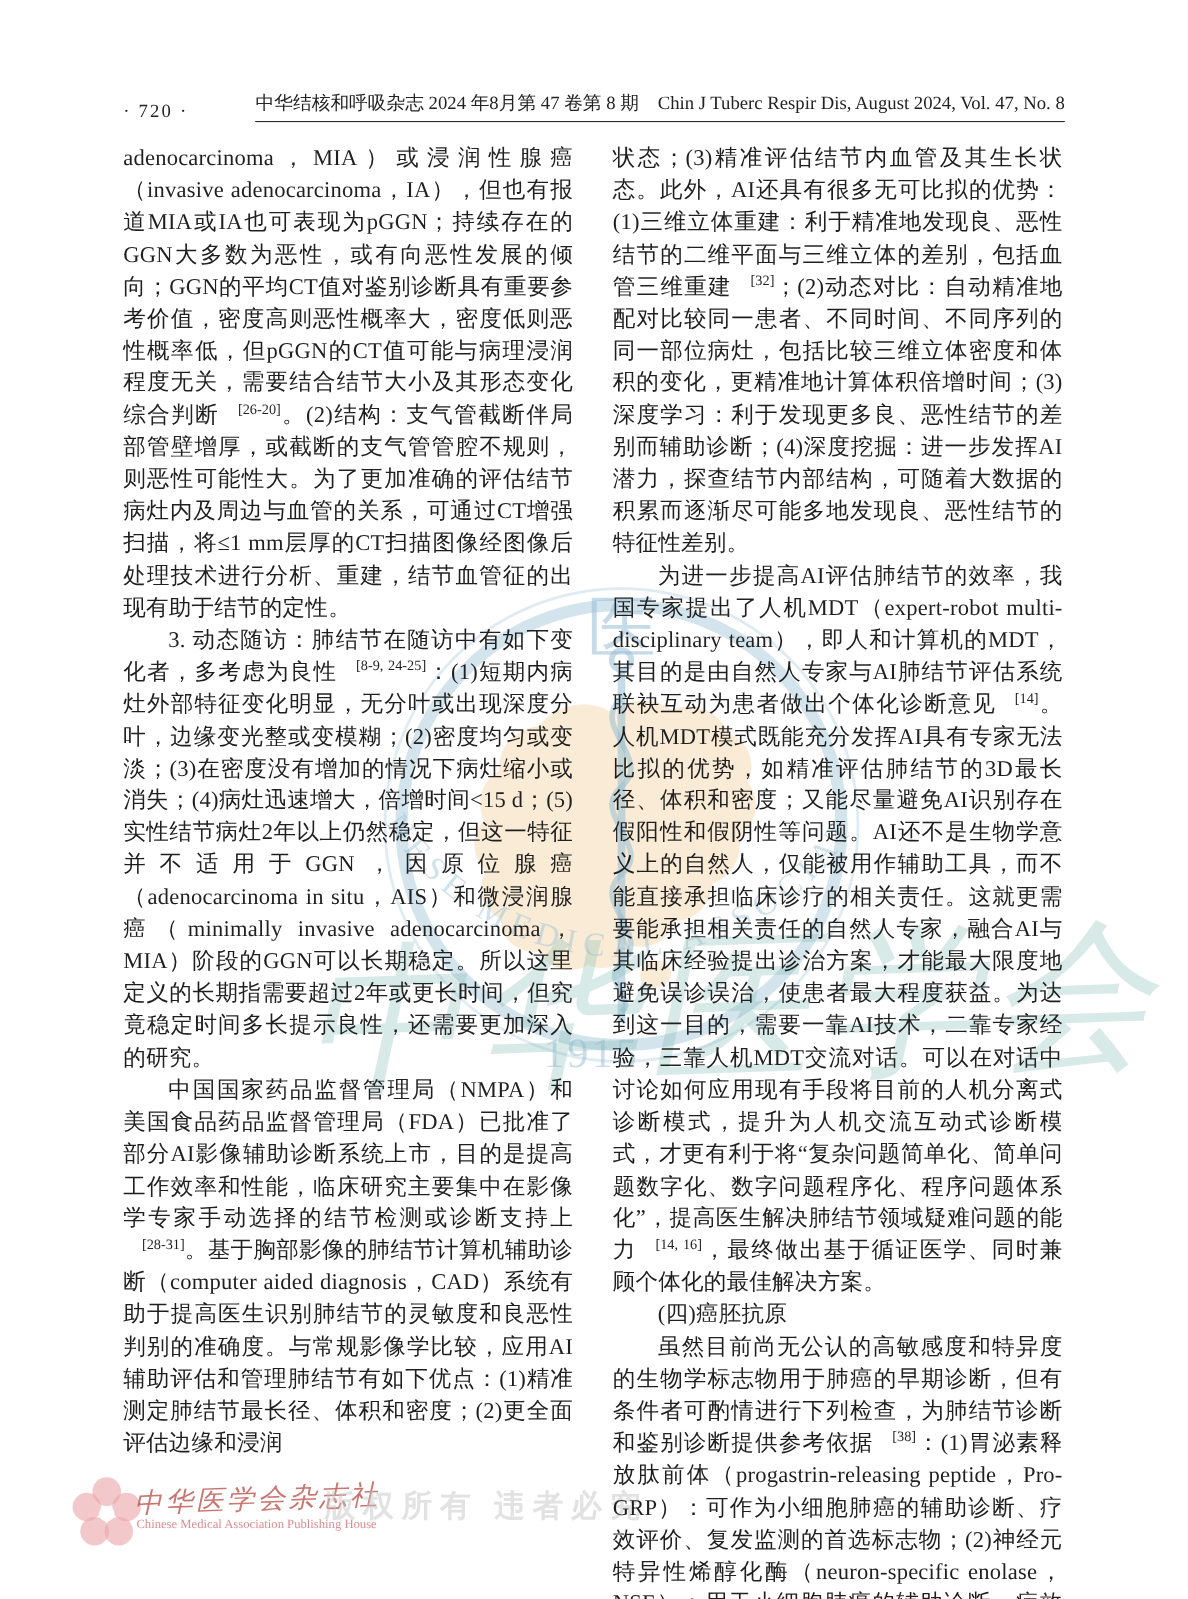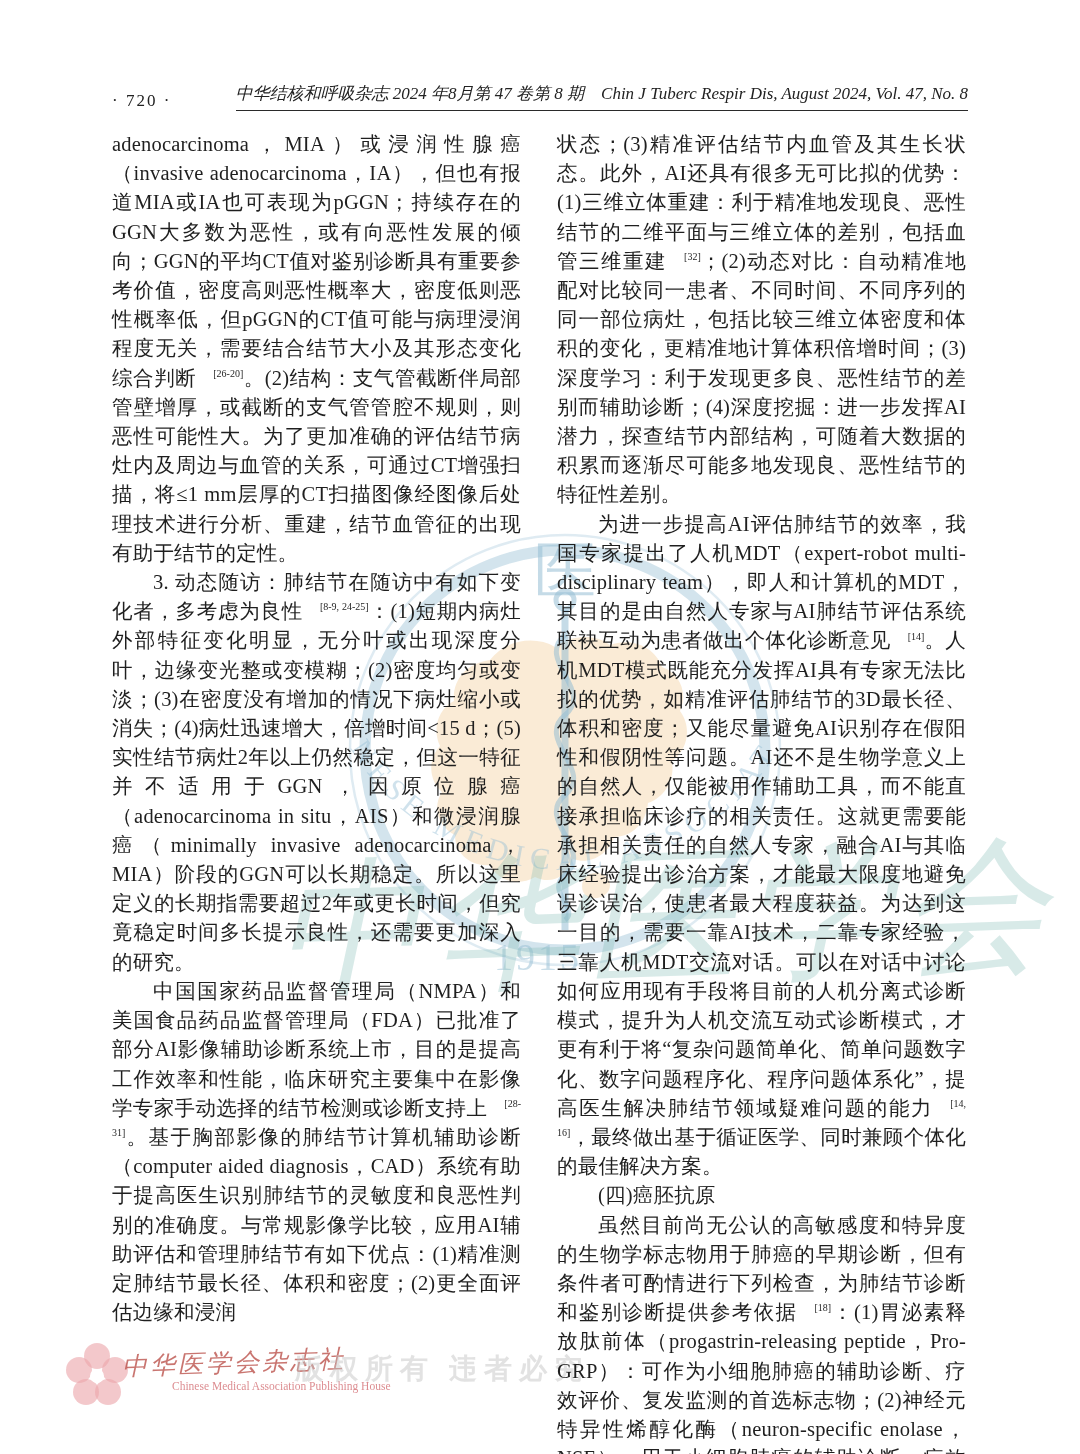--- a/index.html
+++ b/index.html
@@ -2,40 +2,40 @@
 <html><head>
 <meta charset="utf-8">
 <style>
   html,body{margin:0;padding:0;background:#ffffff;}
   .page{position:relative;width:1080px;height:1454px;background:#ffffff;overflow:hidden;
         font-family:"Liberation Serif","DejaVu Serif",serif;color:#1f1f1f;}
   
   .header{position:absolute;left:112px;top:82px;width:856px;display:flex;align-items:flex-end;
           font-size:17px;color:#222;z-index:2;}
   .pagenum{width:240px;letter-spacing:2px;}
-  .journal{flex:1;text-align:center;border-bottom:1.6px solid #2a2a2a;padding-bottom:5px;white-space:nowrap;font-style:italic;}
+  .journal{flex:1;text-align:center;border-bottom:1.6px solid #2a2a2a;padding-bottom:5px;white-space:nowrap;}
   
   .col{position:absolute;top:130px;width:409px;font-size:20.5px;line-height:29.2px;
        text-align:justify;z-index:2;letter-spacing:0.2px;}
   .col-left{left:112px;}
   .col-right{left:557px;}
   .col p{margin:0;}
   .col p.indent{text-indent:2em;}
-  .col sup{font-size:10px;line-height:0;letter-spacing:0;padding-left:17px;}
+  .col sup{font-size:13px;line-height:0;letter-spacing:0;padding-left:17px;}
   
   .wm{position:absolute;z-index:0;pointer-events:none;}
   .wm-calligraphy{left:275px;top:845px;width:740px;font-size:148px;line-height:1;
       white-space:nowrap;color:rgba(126,186,178,0.30);font-style:italic;letter-spacing:8px;
       transform:rotate(-2deg);font-family:"Liberation Serif",serif;}
   .wm-logo{left:340px;top:450px;width:450px;height:700px;}
   .wm-publisher{left:62px;top:1340px;width:460px;height:90px;}
   .pub-zh{position:absolute;left:60px;top:6px;font-size:25px;color:rgba(186,78,72,0.78);
       font-style:italic;letter-spacing:3px;white-space:nowrap;transform:rotate(-2deg);}
   .pub-en{position:absolute;left:62px;top:40px;font-size:11.5px;color:rgba(214,120,124,0.85);
-      white-space:nowrap;font-family:"Liberation Serif",serif;margin-left:48px;}
+      white-space:nowrap;font-family:"Liberation Serif",serif;}
   .wm-copyright{left:295px;top:1350px;font-size:28px;font-weight:bold;letter-spacing:7px;
       color:rgba(198,198,198,0.50);white-space:nowrap;font-family:Liberation Serif, serif;}
 </style>
 </head>
 <body>
 
 <div class="page">
 
   <svg class="wm wm-logo" viewBox="0 0 450 700" aria-hidden="true">
     <g>
@@ -93,16 +93,16 @@
 
   <div class="col col-left">
       <p>adenocarcinoma，MIA）或浸润性腺癌（invasive adenocarcinoma，IA），但也有报道MIA或IA也可表现为pGGN；持续存在的GGN大多数为恶性，或有向恶性发展的倾向；GGN的平均CT值对鉴别诊断具有重要参考价值，密度高则恶性概率大，密度低则恶性概率低，但pGGN的CT值可能与病理浸润程度无关，需要结合结节大小及其形态变化综合判断<sup>[26-20]</sup>。(2)结构：支气管截断伴局部管壁增厚，或截断的支气管管腔不规则，则恶性可能性大。为了更加准确的评估结节病灶内及周边与血管的关系，可通过CT增强扫描，将≤1 mm层厚的CT扫描图像经图像后处理技术进行分析、重建，结节血管征的出现有助于结节的定性。</p>
       <p class="indent">3. 动态随访：肺结节在随访中有如下变化者，多考虑为良性<sup>[8-9, 24-25]</sup>：(1)短期内病灶外部特征变化明显，无分叶或出现深度分叶，边缘变光整或变模糊；(2)密度均匀或变淡；(3)在密度没有增加的情况下病灶缩小或消失；(4)病灶迅速增大，倍增时间&lt;15 d；(5)实性结节病灶2年以上仍然稳定，但这一特征并不适用于GGN，因原位腺癌（adenocarcinoma in situ，AIS）和微浸润腺癌（minimally invasive adenocarcinoma，MIA）阶段的GGN可以长期稳定。所以这里定义的长期指需要超过2年或更长时间，但究竟稳定时间多长提示良性，还需要更加深入的研究。</p>
       <p class="indent">中国国家药品监督管理局（NMPA）和美国食品药品监督管理局（FDA）已批准了部分AI影像辅助诊断系统上市，目的是提高工作效率和性能，临床研究主要集中在影像学专家手动选择的结节检测或诊断支持上<sup>[28-31]</sup>。基于胸部影像的肺结节计算机辅助诊断（computer aided diagnosis，CAD）系统有助于提高医生识别肺结节的灵敏度和良恶性判别的准确度。与常规影像学比较，应用AI辅助评估和管理肺结节有如下优点：(1)精准测定肺结节最长径、体积和密度；(2)更全面评估边缘和浸润</p>
     </div>
   <div class="col col-right">
       <p>状态；(3)精准评估结节内血管及其生长状态。此外，AI还具有很多无可比拟的优势：(1)三维立体重建：利于精准地发现良、恶性结节的二维平面与三维立体的差别，包括血管三维重建<sup>[32]</sup>；(2)动态对比：自动精准地配对比较同一患者、不同时间、不同序列的同一部位病灶，包括比较三维立体密度和体积的变化，更精准地计算体积倍增时间；(3)深度学习：利于发现更多良、恶性结节的差别而辅助诊断；(4)深度挖掘：进一步发挥AI潜力，探查结节内部结构，可随着大数据的积累而逐渐尽可能多地发现良、恶性结节的特征性差别。</p>
       <p class="indent">为进一步提高AI评估肺结节的效率，我国专家提出了人机MDT（expert-robot multi-disciplinary team），即人和计算机的MDT，其目的是由自然人专家与AI肺结节评估系统联袂互动为患者做出个体化诊断意见<sup>[14]</sup>。人机MDT模式既能充分发挥AI具有专家无法比拟的优势，如精准评估肺结节的3D最长径、体积和密度；又能尽量避免AI识别存在假阳性和假阴性等问题。AI还不是生物学意义上的自然人，仅能被用作辅助工具，而不能直接承担临床诊疗的相关责任。这就更需要能承担相关责任的自然人专家，融合AI与其临床经验提出诊治方案，才能最大限度地避免误诊误治，使患者最大程度获益。为达到这一目的，需要一靠AI技术，二靠专家经验，三靠人机MDT交流对话。可以在对话中讨论如何应用现有手段将目前的人机分离式诊断模式，提升为人机交流互动式诊断模式，才更有利于将“复杂问题简单化、简单问题数字化、数字问题程序化、程序问题体系化”，提高医生解决肺结节领域疑难问题的能力<sup>[14, 16]</sup>，最终做出基于循证医学、同时兼顾个体化的最佳解决方案。</p>
       <p class="indent">(四)癌胚抗原</p>
-      <p class="indent">虽然目前尚无公认的高敏感度和特异度的生物学标志物用于肺癌的早期诊断，但有条件者可酌情进行下列检查，为肺结节诊断和鉴别诊断提供参考依据<sup>[18]</sup>：(1)胃泌素释放肽前体（progastrin-releasing peptide，Pro-GRP）：可作为小细胞肺癌的辅助诊断、疗效评价、复发监测的首选标志物；(2)神经元特异性烯醇化酶（neuron-specific enolase，NSE）：用于小细胞肺癌的辅助诊断、疗效评价、复发监测和预后评估；(3)癌胚抗原（carcino-embryonic antigen，CEA）：主要用于肺腺癌辅助诊断、疗效评价、复发监测以及预后评估；(4)细胞角蛋白 19 片段（cytokeratin fragment，</p>
+      <p class="indent">虽然目前尚无公认的高敏感度和特异度的生物学标志物用于肺癌的早期诊断，但有条件者可酌情进行下列检查，为肺结节诊断和鉴别诊断提供参考依据<sup>[38]</sup>：(1)胃泌素释放肽前体（progastrin-releasing peptide，Pro-GRP）：可作为小细胞肺癌的辅助诊断、疗效评价、复发监测的首选标志物；(2)神经元特异性烯醇化酶（neuron-specific enolase，NSE）：用于小细胞肺癌的辅助诊断、疗效评价、复发监测和预后评估；(3)癌胚抗原（carcino-embryonic antigen，CEA）：主要用于肺腺癌辅助诊断、疗效评价、复发监测以及预后评估；(4)细胞角蛋白 19 片段（cytokeratin fragment，</p>
     </div>
 
 </div>
 
 </body></html>

